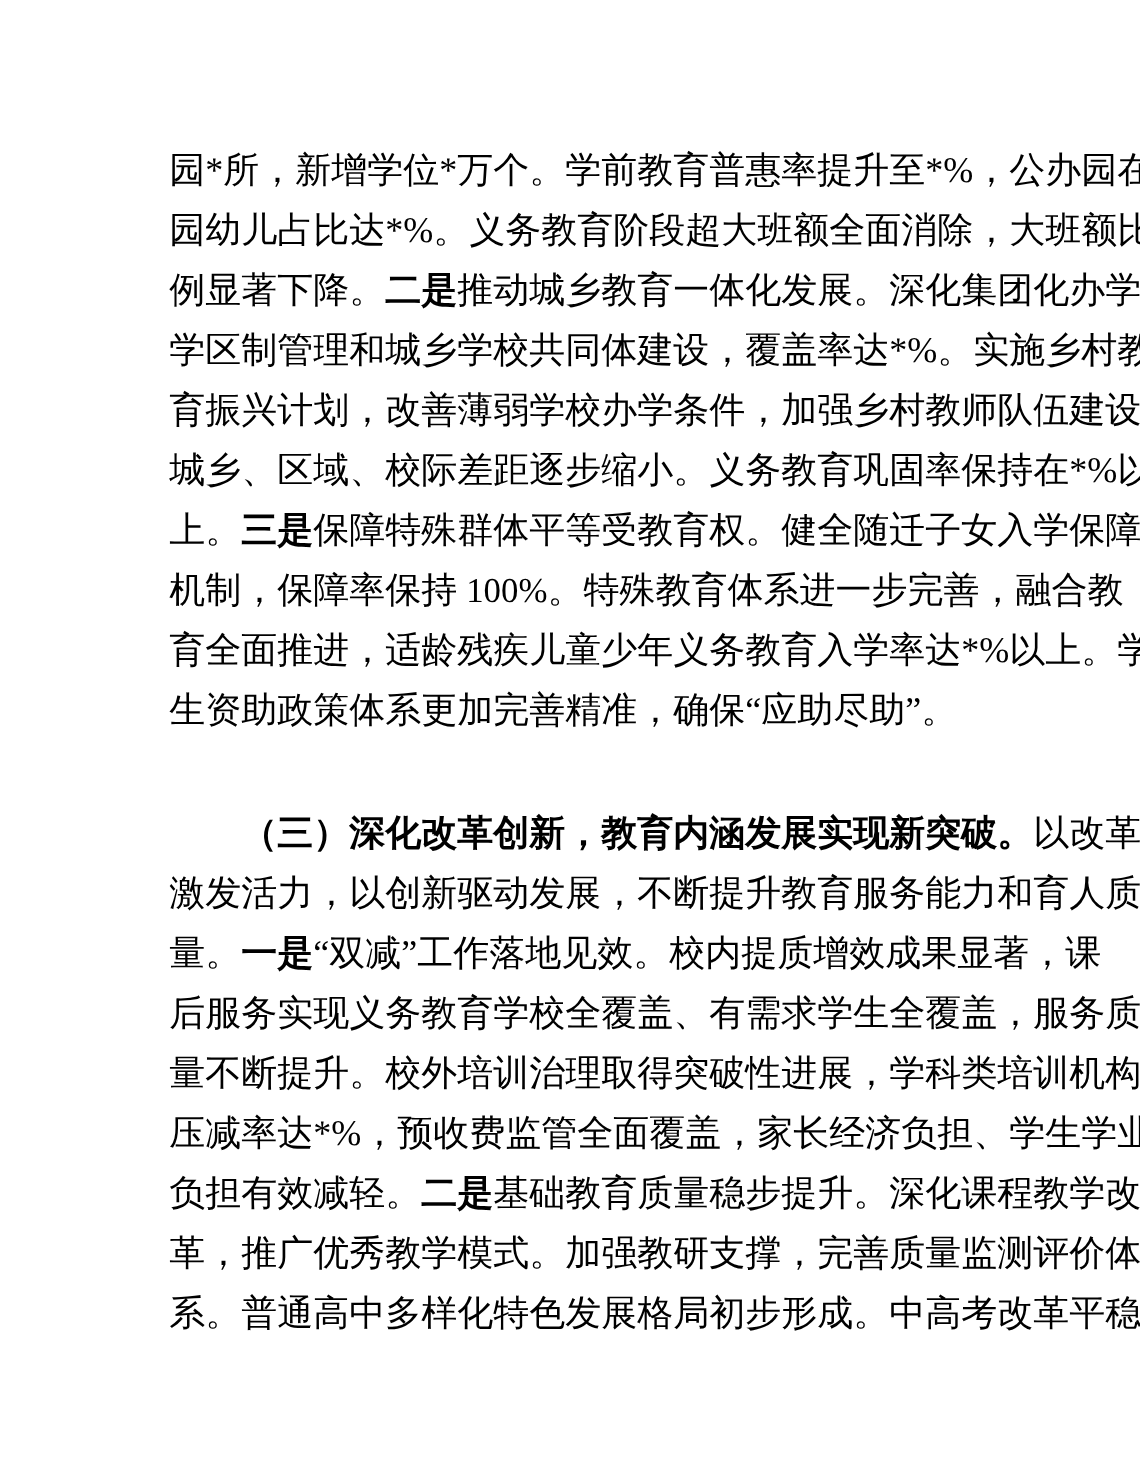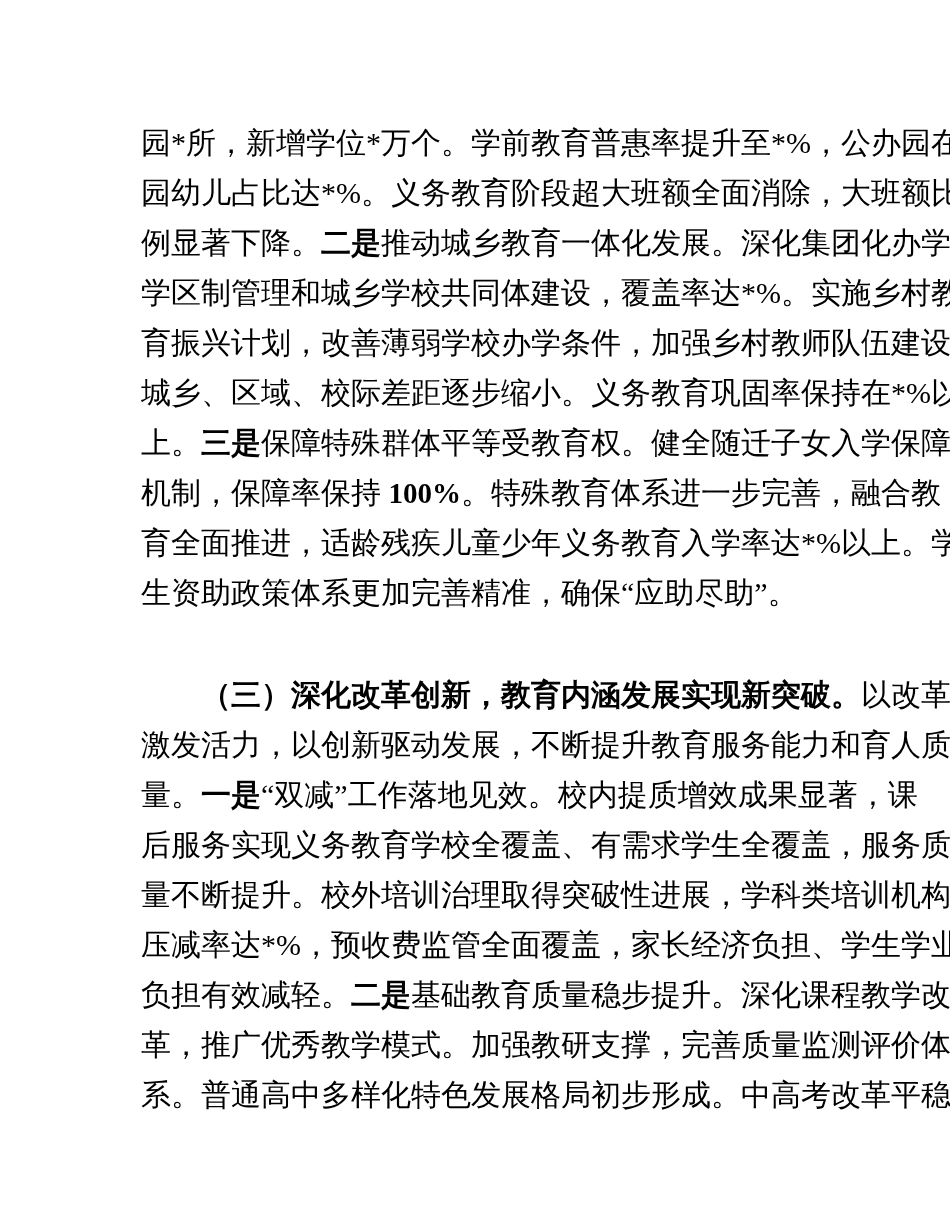--- a/index.html
+++ b/index.html
@@ -71,21 +71,21 @@
 
   .hei-bold {
     font-family: "Liberation Sans", "DejaVu Sans", sans-serif;
     font-weight: 700;
     font-size: 30px;
     letter-spacing: 0;
   }
 
   .num {
     font-family: "Liberation Serif", "DejaVu Serif", serif;
-    font-weight: 700;
+    font-weight: 400;
     font-size: 29px;
   }
 
   .para-gap {
     height: 52px;
   }
 
   
   .indent2 {
     display: inline-block;

